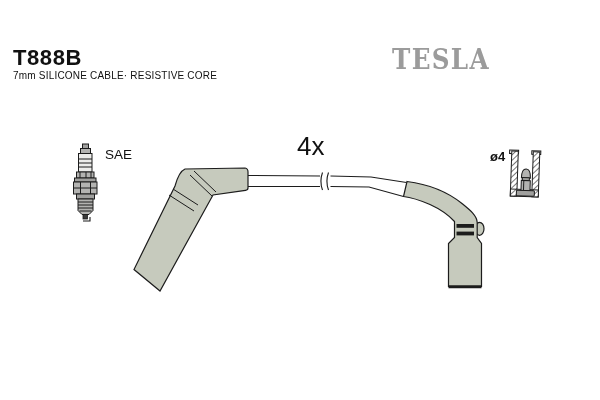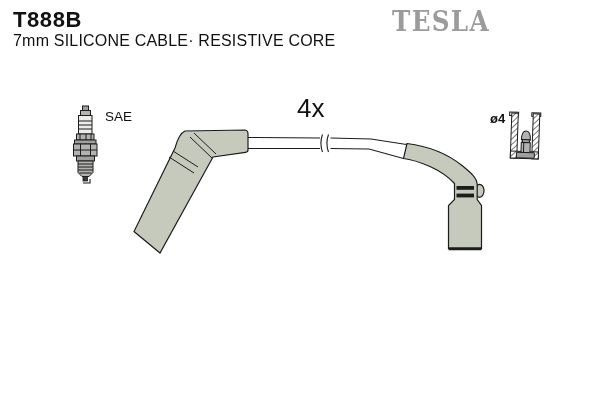--- a/index.html
+++ b/index.html
@@ -1,28 +1,29 @@
 <!DOCTYPE html>
 <html style="--background: #ffffff; --text: #111111; --outline: #1c1c1c; --brand-gray: #9b9b9b; --boot-fill: #c6cabd; --plug-metal: #b3b3b1;"><head>
 <meta charset="utf-8">
 <style>
   html,body{margin:0;padding:0;}
   #sheet{
     position:relative;width:600px;height:310px;overflow:hidden;
     background:var(--background,#fff);
     font-family:"Liberation Sans",sans-serif;
     color:var(--text,#111);
+    margin-top:38px;
   }
   .part-number{
     position:absolute;left:13px;top:8px;
     font-size:22px;font-weight:bold;letter-spacing:.6px;line-height:1.1;
   }
   .subtitle{
     position:absolute;left:13px;top:32px;
-    font-size:16px;letter-spacing:.2px;line-height:1.1;
+    font-size:10px;letter-spacing:.2px;line-height:1.1;
   }
   .brand{
     position:absolute;left:392px;top:8px;
     font-family:"DejaVu Serif",serif;font-weight:bold;
     font-size:28px;line-height:1;color:var(--brand-gray,#9b9b9b);
     letter-spacing:1.5px;transform:scaleX(.88);transform-origin:left top;
     white-space:nowrap;
   }
   svg{position:absolute;left:0;top:0;}
   .ln{stroke:var(--outline,#1c1c1c);stroke-width:1.1;fill:none;}

